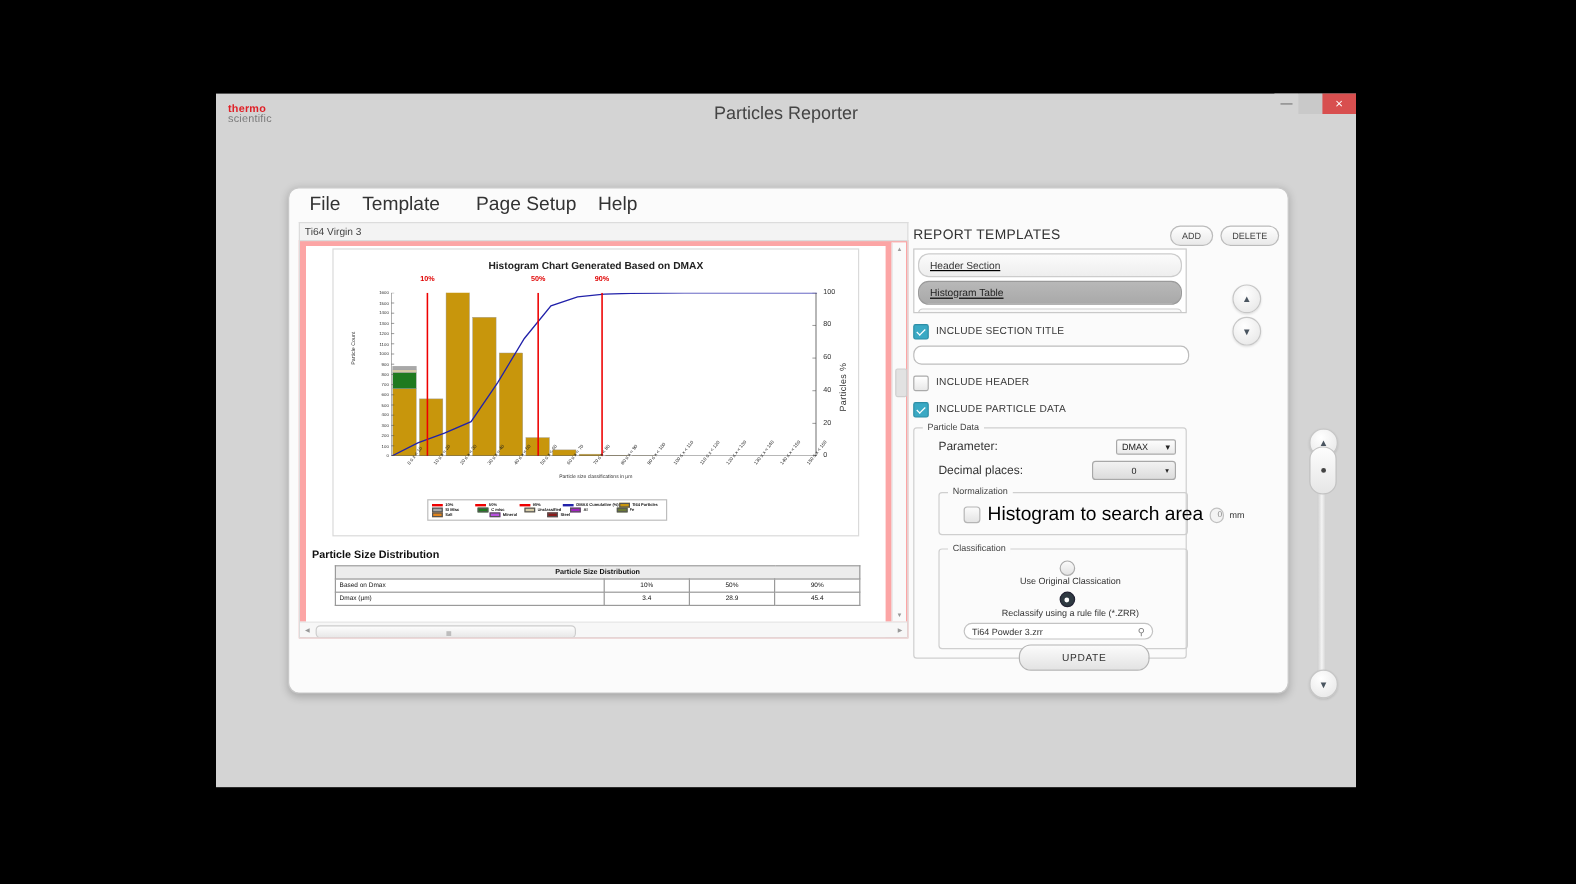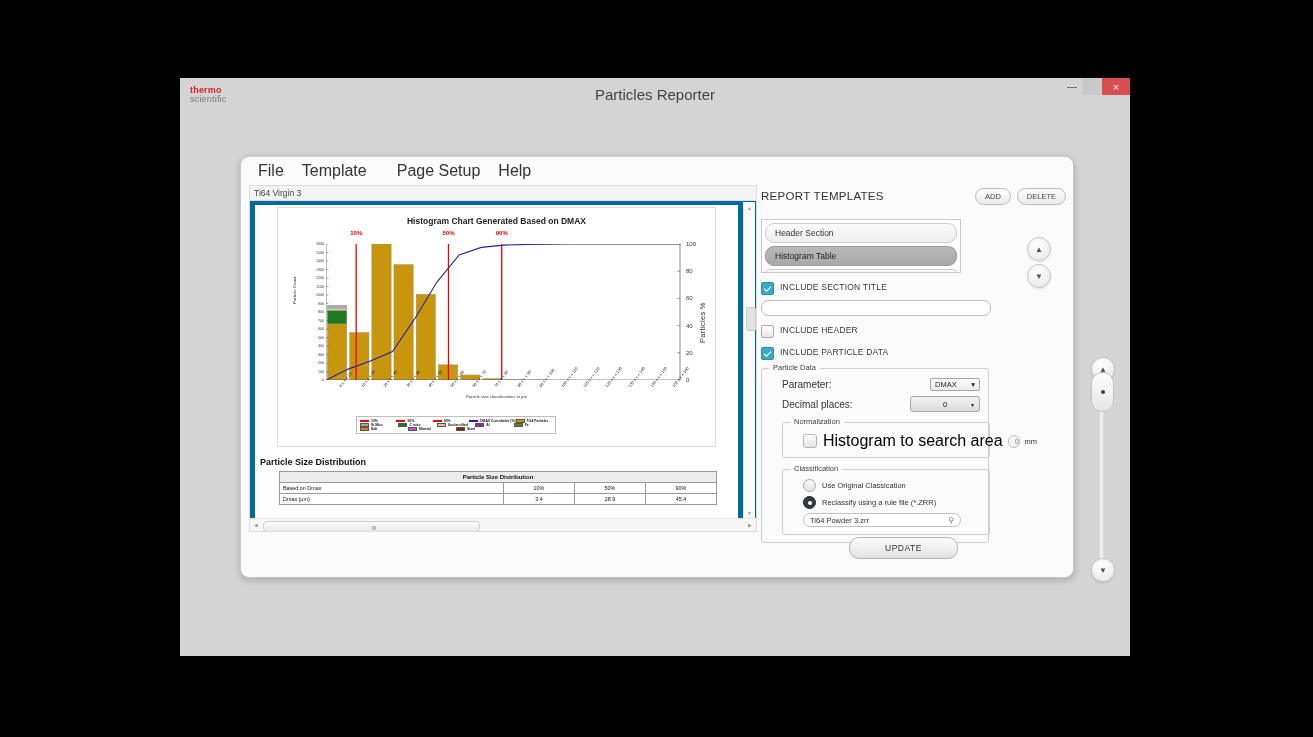--- a/index.html
+++ b/index.html
@@ -15,21 +15,21 @@
   .wbtn.cl{background:#d84f4f;color:#fff;width:28px;height:17px;font-size:11px;}
 
   .app{position:absolute;left:60px;top:78px;width:832px;height:420px;background:#fbfbfb;
        border:1px solid #c8c8c8;border-radius:9px;box-shadow:0 2px 7px rgba(0,0,0,.22);}
   .menubar{position:absolute;left:0;top:0;height:28px;width:100%;display:flex;align-items:center;padding-left:8px;box-sizing:border-box;}
   .menu{font-size:16px;color:#333;padding:3px 9px;cursor:default;}
 
   .leftpane{position:absolute;left:8px;top:28px;width:508px;height:378px;}
   .filetab{height:15px;background:#f3f3f3;border:1px solid #dcdcdc;border-bottom:none;
            font-size:8.5px;color:#444;padding:2px 0 0 4px;box-sizing:border-box;}
-  .docarea{position:relative;height:330px;background:#0369a1;border:1px solid #dcdcdc;overflow:hidden;}
+  .docarea{position:relative;height:330px;background:#fca5a5;border:1px solid #dcdcdc;overflow:hidden;}
   .page{position:absolute;left:5px;top:4px;right:18px;bottom:0;background:#fff;}
 
   .chartbox{position:relative;margin:2px 22px 0 22px;height:238px;border:1px solid #dadada;background:#fff;}
   .charttitle{text-align:center;font-size:8.5px;font-weight:bold;color:#222;padding-top:8px;}
   .plot{position:absolute;left:48px;top:36px;width:355px;height:136px;}
   .plotframe{position:absolute;left:0;top:0;width:100%;height:100%;}
   .pctlab{position:absolute;font-size:6px;font-weight:bold;color:#e00000;transform:translateX(-50%);}
   .ylabL{position:absolute;left:14px;top:96px;font-size:4.4px;color:#333;transform:rotate(-90deg);transform-origin:left top;white-space:nowrap;}
   .ylabR{position:absolute;left:420px;top:135px;font-size:7.5px;color:#333;transform:rotate(-90deg);transform-origin:left top;white-space:nowrap;letter-spacing:.3px;}
   .xlab{position:absolute;left:0;right:0;top:186px;text-align:center;font-size:4.2px;color:#333;}
@@ -60,22 +60,22 @@
   .hsb .arr.lf{left:0}.hsb .arr.rt{right:0}
   .hsb .thumb{position:absolute;left:13px;top:2px;width:215px;height:9px;background:linear-gradient(#fdfdfd,#e8e8e8);border:1px solid #cdcdcd;border-radius:4px;}
   .hsb .grip{position:absolute;left:50%;top:4px;width:4px;height:4px;background:#bdbdbd;}
 
   .rightpane{position:absolute;left:520px;top:28px;width:305px;height:385px;}
   .rp-head{display:flex;align-items:center;height:22px;}
   .rp-title{font-size:11.5px;color:#333;letter-spacing:.3px;flex:1;}
   .pillbtn{border:1px solid #bbb;border-radius:10px;background:linear-gradient(#fefefe,#e9e9e9);
            font-size:7.5px;color:#444;padding:3px 9px;margin-left:6px;cursor:pointer;}
 
-  .tmplbox{margin-top:12px;width:200px;height:54px;border:1px solid #c9c9c9;background:#fff;
-           padding:3px;box-sizing:border-box;overflow:hidden;}
+  .tmplbox{margin-top:0;width:228px;height:54px;border:1px solid #c9c9c9;background:#fff;
+           padding:3px;box-sizing:border-box;overflow:hidden;text-decoration:underline;}
   .tmpl{height:18px;border-radius:9px;border:1px solid #ccc;background:linear-gradient(#fbfbfb,#eee);
         font-size:8.5px;color:#333;display:flex;align-items:center;padding-left:9px;margin-bottom:3px;cursor:pointer;}
   .tmpl.sel{background:linear-gradient(#b8b8b8,#a9a9a9);color:#222;border-color:#9a9a9a;}
   .tmpl.part{height:6px;}
 
   .chk{display:flex;align-items:flex-start;margin-top:9px;}
   .cbox{width:11px;height:11px;border:1px solid #aaa;border-radius:2px;background:linear-gradient(#fff,#e8e8e8);
         margin-right:6px;display:flex;align-items:center;justify-content:center;flex:none;cursor:pointer;}
   .cbox.on{background:#3aa9c4;border-color:#2d8ea6;}
   .cbox.on:after{content:"";width:6px;height:3px;border-left:1.6px solid #fff;border-bottom:1.6px solid #fff;transform:rotate(-45deg);margin-top:-2px;}
@@ -90,21 +90,21 @@
   .sel1{width:50px;height:13px;border:1px solid #a8a8a8;border-radius:2px;background:linear-gradient(#fdfdfd,#eaeaea);
         font-size:7.5px;color:#222;display:flex;align-items:center;justify-content:space-between;padding:0 4px;box-sizing:border-box;cursor:pointer;}
   .sel2{width:68px;height:14px;border:1px solid #a8a8a8;border-radius:3px;background:linear-gradient(#f2f2f2,#dcdcdc);
         font-size:7.5px;color:#222;display:flex;align-items:center;justify-content:center;position:relative;cursor:pointer;}
   .sel2 .cv{position:absolute;right:5px;font-size:6px;}
   .nrow{display:flex;align-items:center;}
   .sqbox{width:12px;height:12px;border:1px solid #b5b5b5;border-radius:3px;background:linear-gradient(#fbfbfb,#e4e4e4);margin-right:6px;flex:none;cursor:pointer;}
   .numin{width:52px;height:13px;border:1px solid #c0c0c0;border-radius:6px;background:#f3f3f3;
          font-size:7px;color:#8a8a8a;display:flex;align-items:center;padding-left:6px;box-sizing:border-box;margin:0 5px;}
   .unit{font-size:7.5px;color:#333;}
-  .radio{display:flex;align-items:center;margin-bottom:4px;}
+  .radio{display:flex;align-items:center;margin-bottom:4px;flex-direction:column;}
   .rdot{width:11px;height:11px;border-radius:50%;border:1px solid #aaa;background:linear-gradient(#fafafa,#e3e3e3);
         margin-right:6px;flex:none;display:flex;align-items:center;justify-content:center;cursor:pointer;}
   .rdot.on{background:#2f3a42;border-color:#223;}
   .rdot.on:after{content:"";width:4px;height:4px;border-radius:50%;background:#fff;}
   .radio .lbl{font-size:7.5px;color:#333;}
   .filein{margin-top:2px;width:158px;height:14px;border:1px solid #c3c3c3;border-radius:7px;background:#fff;
           display:flex;align-items:center;padding:0 6px;box-sizing:border-box;font-size:7.5px;color:#333;}
   .filein .mag{margin-left:auto;font-size:8px;color:#777;cursor:pointer;}
 
   .updbtn{position:absolute;left:88px;top:352px;width:107px;height:20px;border:1px solid #b4b4b4;border-radius:10px;

